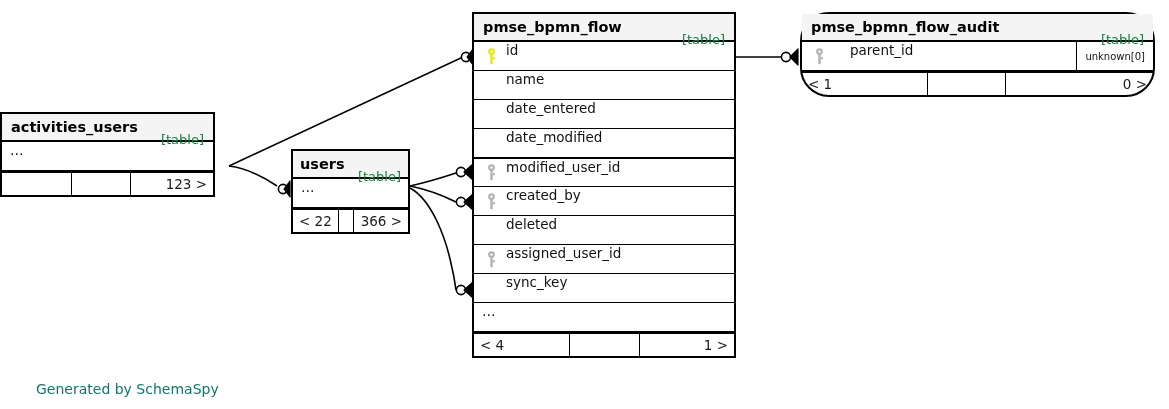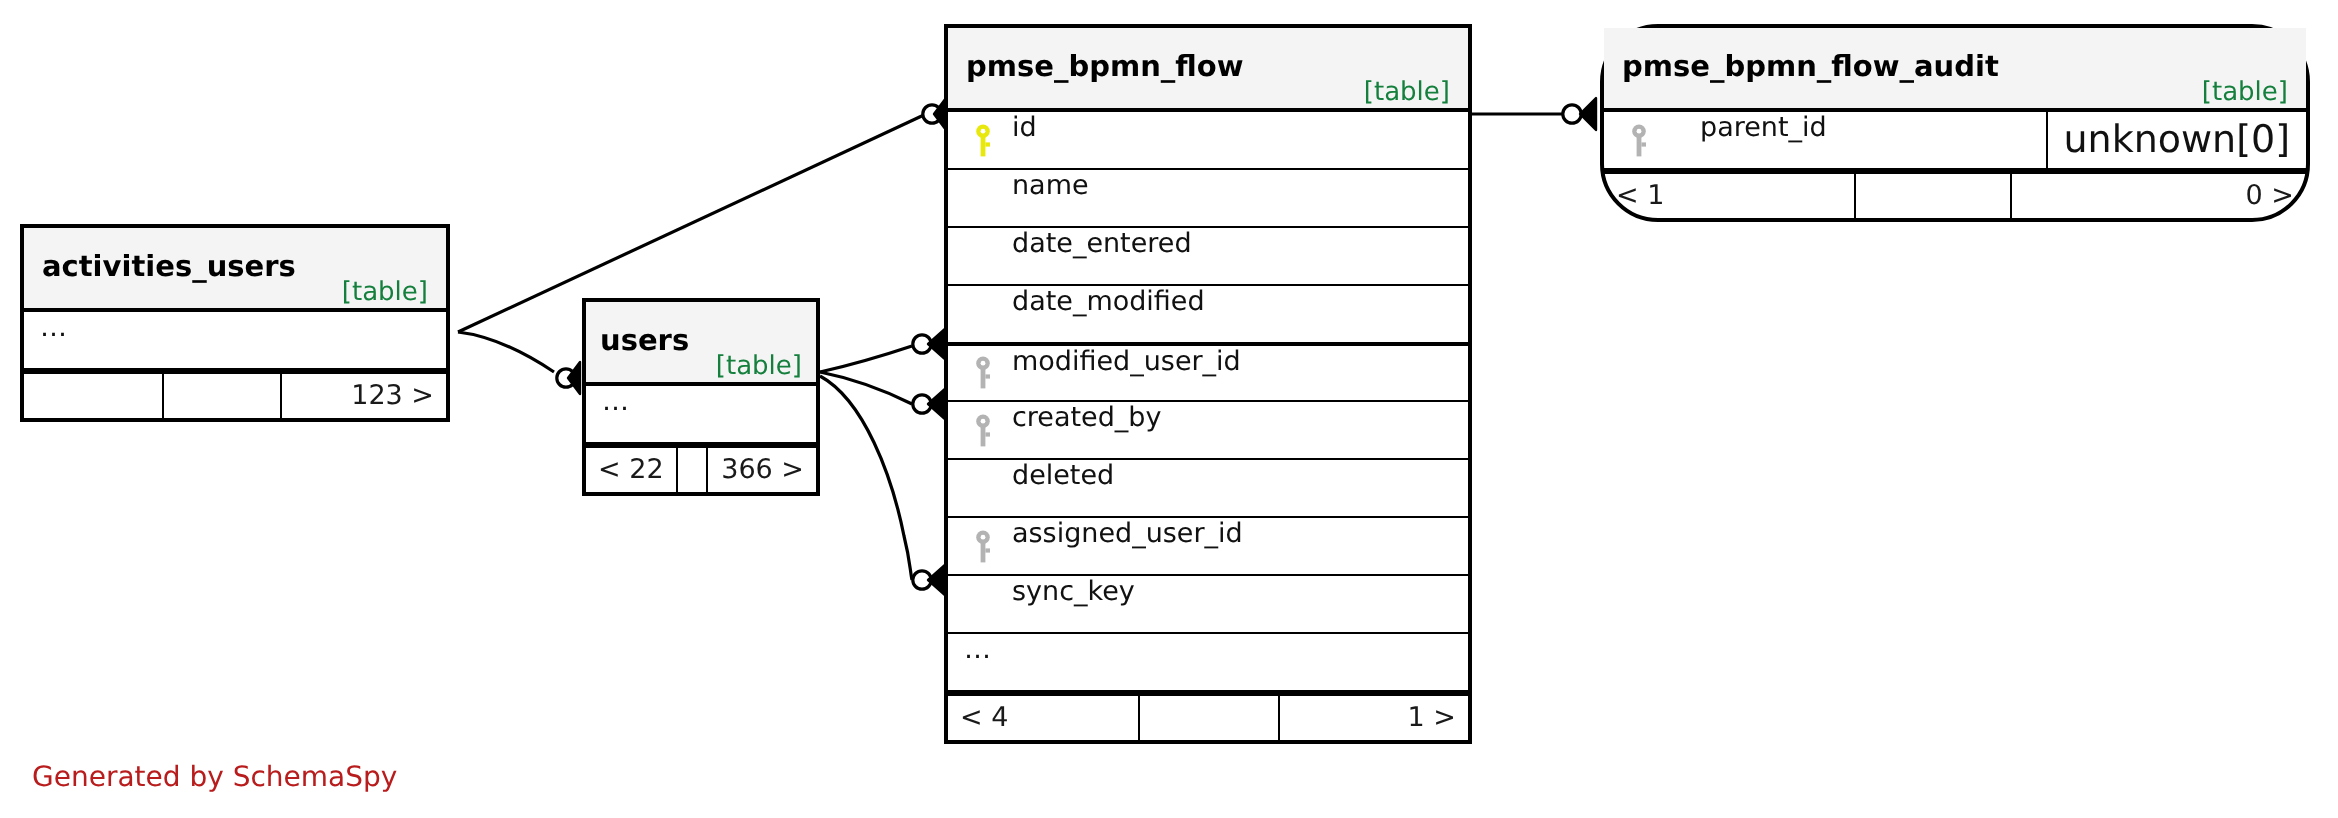--- a/index.html
+++ b/index.html
@@ -41,21 +41,21 @@
   }
 
   .tbl-header {
     display: flex;
     align-items: center;
     justify-content: space-between;
     background: #f4f4f4;
     border-bottom: 2px solid #000000;
     box-sizing: border-box;
     padding: 0 9px;
-    height: 42px;
+    height: 28px;
     white-space: nowrap;
   }
   .tbl-name {
     font-weight: bold;
     font-size: 14.5px;
     color: #000000;
   }
   .tbl-tag {
     font-size: 13px;
     color: #15803d;
@@ -80,21 +80,21 @@
     justify-content: center;
     flex: 0 0 18px;
   }
   .row .col-name {
     padding-left: 6px;
     font-size: 13.5px;
     color: #111111;
   }
   .row .col-type {
     margin-left: auto;
-    font-size: 19px;
+    font-size: 10px;
     color: #111111;
     padding-left: 18px;
   }
 
   .row.ellipsis {
     padding-left: 8px;
     letter-spacing: 1px;
     color: #111111;
   }
 
@@ -119,22 +119,23 @@
   .cell.right  { justify-content: flex-end; }
 
   
   .key-icon { display: block; }
 
   
   .caption {
     position: absolute;
     z-index: 3;
     font-size: 14px;
-    color: #b91c1c;
+    color: #0f766e;
     white-space: nowrap;
+    margin-left: 20px;
   }
 </style>
 </head>
 <body>
 
 <div id="canvas">
 
   <svg id="edges" viewBox="0 0 1169 409" width="1169" height="409">
     <defs>
 
@@ -168,21 +169,21 @@
     <g fill="#000000" stroke="#000000" stroke-width="1.2" stroke-linejoin="round">
       <path d="M473,49 L473,65 L467,57 Z"></path>
       <path d="M290,181 L290,197 L284,189 Z"></path>
       <path d="M473,164 L473,180 L464,172 Z"></path>
       <path d="M473,194 L473,210 L464,202 Z"></path>
       <path d="M473,282 L473,298 L464,290 Z"></path>
       <path d="M798,49 L798,65 L790,57 Z"></path>
     </g>
   </svg>
 
-  <div class="table-box" id="tbl-activities_users" style="left:10px; top:112px; width:215px;">
+  <div class="table-box" id="tbl-activities_users" style="left:0; top:112px; width:215px;">
     <div class="tbl-header">
       <span class="tbl-name">activities_users</span>
       <span class="tbl-tag">[table]</span>
     </div>
     <div class="row ellipsis">
       <span>…</span>
     </div>
     <div class="tbl-footer">
       <span class="cell left" style="width:33%"></span>
       <span class="cell left" style="width:28%"></span>

